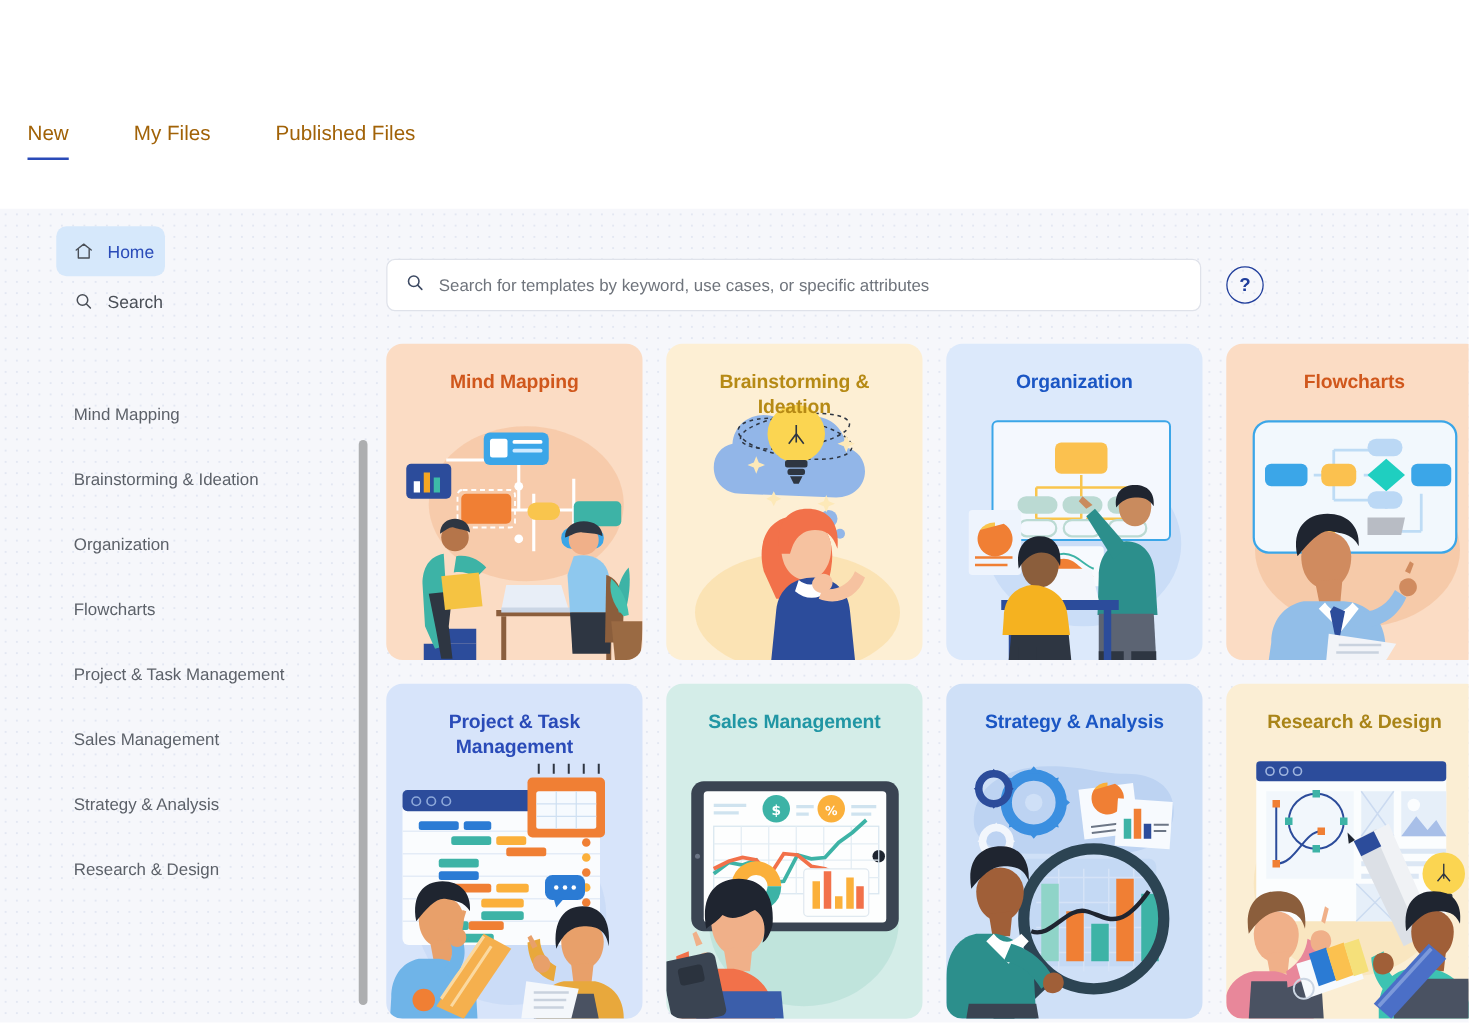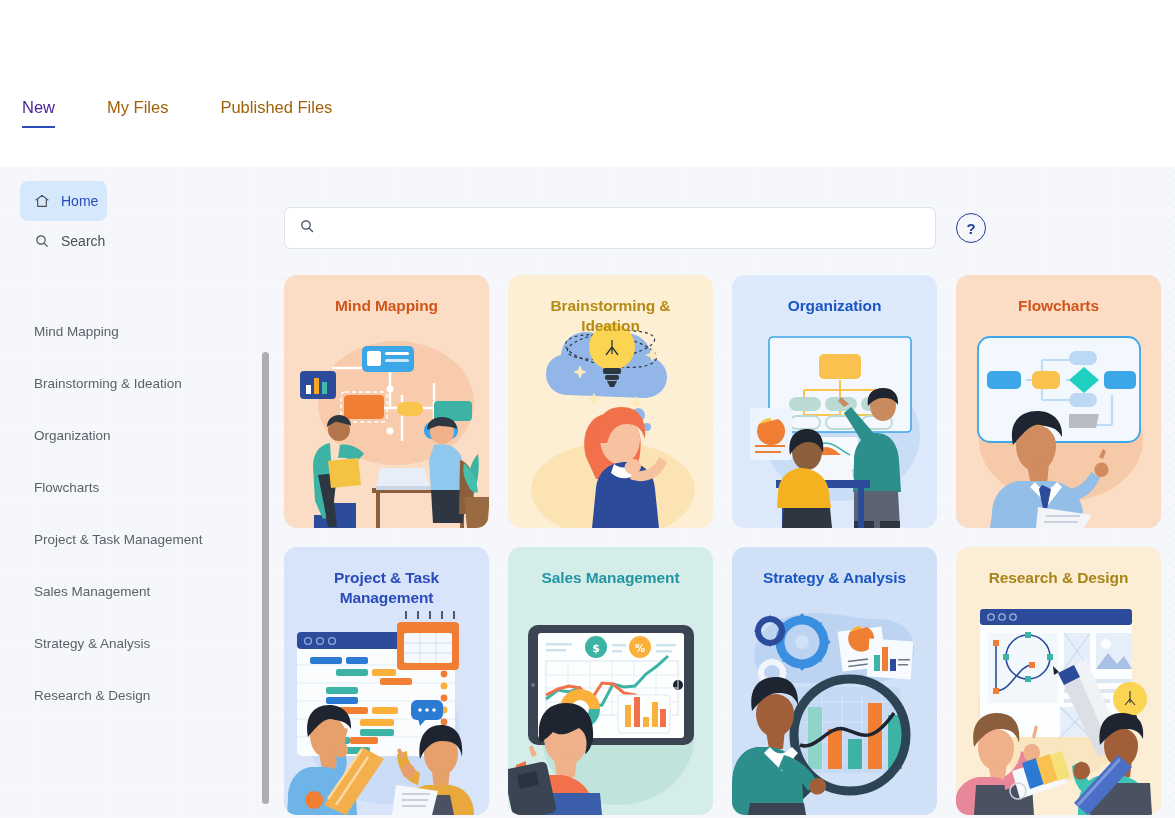--- a/index.html
+++ b/index.html
@@ -39,40 +39,41 @@
   .tab {
     font-size: 16.5px;
     color: #a16207;
     padding: 0 0 9px 0;
     margin-right: 52px;
     cursor: pointer;
     border-bottom: 2px solid transparent;
     white-space: nowrap;
   }
   .tab.active {
-    color: #4c1d95;
+    color: #a16207;
     border-bottom-color: #2a4bb8;
   }
 
   
   .body-wrap {
     height: 651px;
     background: #f6f7fb;
     background-image: radial-gradient(#e3e7f2 0.7px, transparent 0.7px);
     background-size: 9px 9px;
     display: flex;
     position: relative;
   }
 
   
   .sidebar {
     width: 268px;
     flex: 0 0 268px;
     position: relative;
     padding-top: 14px;
+    margin-left: 25px;
   }
   .nav-top { padding: 0 20px; }
   .nav-item {
     display: flex;
     align-items: center;
     gap: 11px;
     height: 40px;
     padding: 0 14px;
     border-radius: 8px;
     font-size: 14px;
@@ -250,20 +251,21 @@
   <div class="main">
 
     <div class="search-row">
       <div class="search-box">
         <span>
           <svg width="16" height="16" viewBox="0 0 24 24" fill="none" stroke="#3d4a63" stroke-width="1.9" stroke-linecap="round">
             <circle cx="10.5" cy="10.5" r="6.3"></circle>
               <line x1="15.2" y1="15.2" x2="20.2" y2="20.2"></line>
           </svg>
         </span>
+        <input type="text" placeholder="Search for templates by keyword, use cases, or specific attributes" style="">
       </div>
       <button class="help-btn">?</button>
     </div>
 
     <div class="grid">
 
       <div class="card" style="background:#FBDCC4">
         <div class="card-art">
           <svg viewBox="0 0 205 253">
             <ellipse cx="112" cy="128" rx="78" ry="62" fill="#F5C6A3" opacity=".75"></ellipse>

